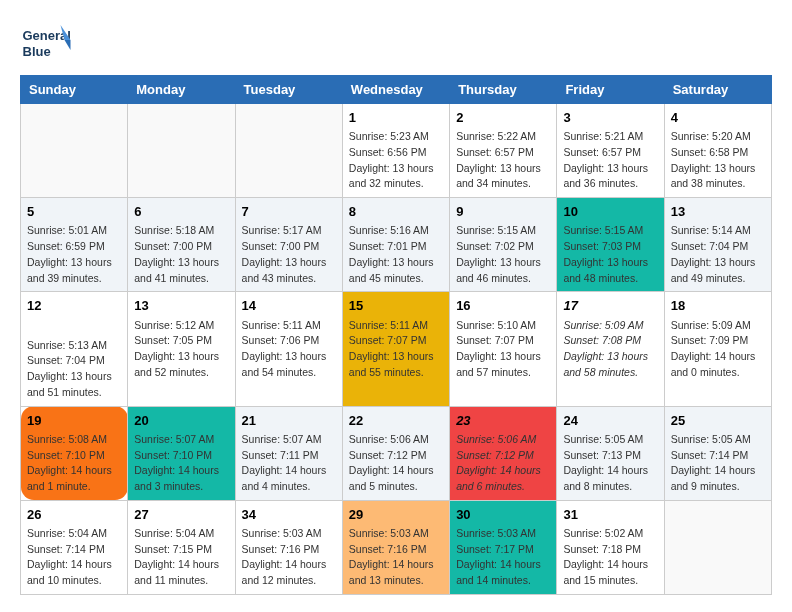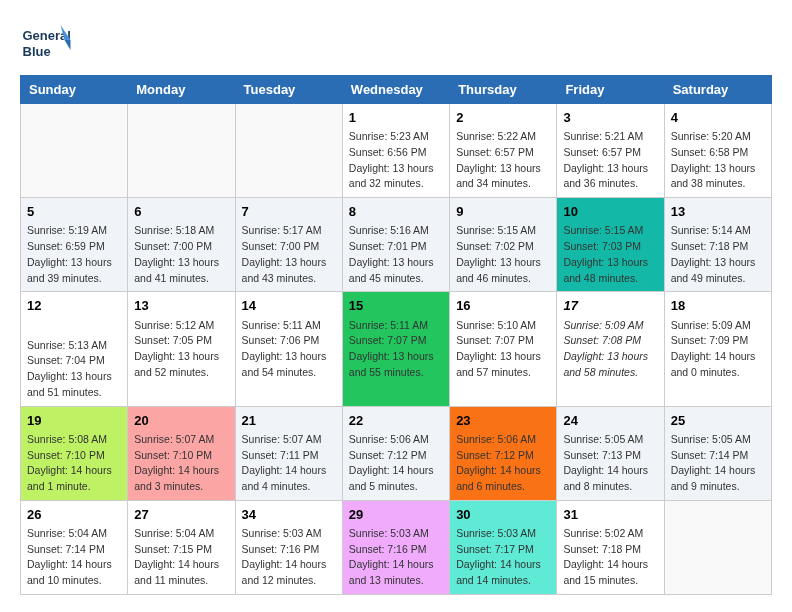--- a/index.html
+++ b/index.html
@@ -137,21 +137,21 @@
           <span class="day-num">4</span>
           <div class="day-info" style="white-space: pre-line;">Sunrise: 5:20 AM
 Sunset: 6:58 PM
 Daylight: 13 hours
 and 38 minutes.</div>
         </td>
       </tr>
       <tr>
         <td style="background-color: rgb(240, 244, 248);">
           <span class="day-num">5</span>
-          <div class="day-info" style="white-space: pre-line;">Sunrise: 5:19 AM
+          <div class="day-info" style="white-space: pre-line;">Sunrise: 5:01 AM
 Sunset: 6:59 PM
 Daylight: 13 hours
 and 39 minutes.</div>
         </td>
         <td style="background-color: rgb(240, 244, 248);">
           <span class="day-num">6</span>
           <div class="day-info" style="white-space: pre-line;">Sunrise: 5:18 AM
 Sunset: 7:00 PM
 Daylight: 13 hours
 and 41 minutes.</div>
@@ -180,21 +180,21 @@
         <td style="background-color: #14b8a6;">
           <span class="day-num">10</span>
           <div class="day-info" style="white-space: pre-line;">Sunrise: 5:15 AM
 Sunset: 7:03 PM
 Daylight: 13 hours
 and 48 minutes.</div>
         </td>
         <td style="background-color: rgb(240, 244, 248);">
           <span class="day-num">13</span>
           <div class="day-info" style="white-space: pre-line;">Sunrise: 5:14 AM
-Sunset: 7:18 PM
+Sunset: 7:04 PM
 Daylight: 13 hours
 and 49 minutes.</div>
         </td>
       </tr>
       <tr>
         <td style="background-color: rgb(255, 255, 255);">
           <span class="day-num">12</span>
           <div class="day-info" style="white-space: pre-line; margin-top: 22px;">Sunrise: 5:13 AM
 Sunset: 7:04 PM
 Daylight: 13 hours
@@ -207,21 +207,21 @@
 Daylight: 13 hours
 and 52 minutes.</div>
         </td>
         <td style="background-color: rgb(255, 255, 255);">
           <span class="day-num">14</span>
           <div class="day-info" style="white-space: pre-line;">Sunrise: 5:11 AM
 Sunset: 7:06 PM
 Daylight: 13 hours
 and 54 minutes.</div>
         </td>
-        <td style="background-color: #22c55e;">
+        <td style="background-color: #eab308;">
           <span class="day-num">15</span>
           <div class="day-info" style="white-space: pre-line;">Sunrise: 5:11 AM
 Sunset: 7:07 PM
 Daylight: 13 hours
 and 55 minutes.</div>
         </td>
         <td style="background-color: rgb(255, 255, 255);">
           <span class="day-num">16</span>
           <div class="day-info" style="white-space: pre-line;">Sunrise: 5:10 AM
 Sunset: 7:07 PM
@@ -237,49 +237,49 @@
         </td>
         <td style="background-color: rgb(255, 255, 255);">
           <span class="day-num">18</span>
           <div class="day-info" style="white-space: pre-line;">Sunrise: 5:09 AM
 Sunset: 7:09 PM
 Daylight: 14 hours
 and 0 minutes.</div>
         </td>
       </tr>
       <tr>
-        <td style="background-color: #bef264;">
+        <td style="background-color: #f97316; border-radius: 13px;">
           <span class="day-num">19</span>
           <div class="day-info" style="white-space: pre-line;">Sunrise: 5:08 AM
 Sunset: 7:10 PM
 Daylight: 14 hours
 and 1 minute.</div>
         </td>
-        <td style="background-color: #fca5a5;">
+        <td style="background-color: #14b8a6;">
           <span class="day-num">20</span>
           <div class="day-info" style="white-space: pre-line;">Sunrise: 5:07 AM
 Sunset: 7:10 PM
 Daylight: 14 hours
 and 3 minutes.</div>
         </td>
         <td style="background-color: rgb(240, 244, 248);">
           <span class="day-num">21</span>
           <div class="day-info" style="white-space: pre-line;">Sunrise: 5:07 AM
 Sunset: 7:11 PM
 Daylight: 14 hours
 and 4 minutes.</div>
         </td>
         <td style="background-color: rgb(240, 244, 248);">
           <span class="day-num">22</span>
           <div class="day-info" style="white-space: pre-line;">Sunrise: 5:06 AM
 Sunset: 7:12 PM
 Daylight: 14 hours
 and 5 minutes.</div>
         </td>
-        <td style="background-color: #f97316;">
+        <td style="background-color: #ef4444; font-style: italic;">
           <span class="day-num">23</span>
           <div class="day-info" style="white-space: pre-line;">Sunrise: 5:06 AM
 Sunset: 7:12 PM
 Daylight: 14 hours
 and 6 minutes.</div>
         </td>
         <td style="background-color: rgb(240, 244, 248);">
           <span class="day-num">24</span>
           <div class="day-info" style="white-space: pre-line;">Sunrise: 5:05 AM
 Sunset: 7:13 PM
@@ -309,28 +309,28 @@
 Daylight: 14 hours
 and 11 minutes.</div>
         </td>
         <td style="background-color: rgb(255, 255, 255);">
           <span class="day-num">34</span>
           <div class="day-info" style="white-space: pre-line;">Sunrise: 5:03 AM
 Sunset: 7:16 PM
 Daylight: 14 hours
 and 12 minutes.</div>
         </td>
-        <td style="background-color: #f0abfc;">
+        <td style="background-color: #fdba74;">
           <span class="day-num">29</span>
           <div class="day-info" style="white-space: pre-line;">Sunrise: 5:03 AM
 Sunset: 7:16 PM
 Daylight: 14 hours
 and 13 minutes.</div>
         </td>
-        <td style="background-color: #5eead4;">
+        <td style="background-color: #14b8a6;">
           <span class="day-num">30</span>
           <div class="day-info" style="white-space: pre-line;">Sunrise: 5:03 AM
 Sunset: 7:17 PM
 Daylight: 14 hours
 and 14 minutes.</div>
         </td>
         <td style="background-color: rgb(255, 255, 255);">
           <span class="day-num">31</span>
           <div class="day-info" style="white-space: pre-line;">Sunrise: 5:02 AM
 Sunset: 7:18 PM

